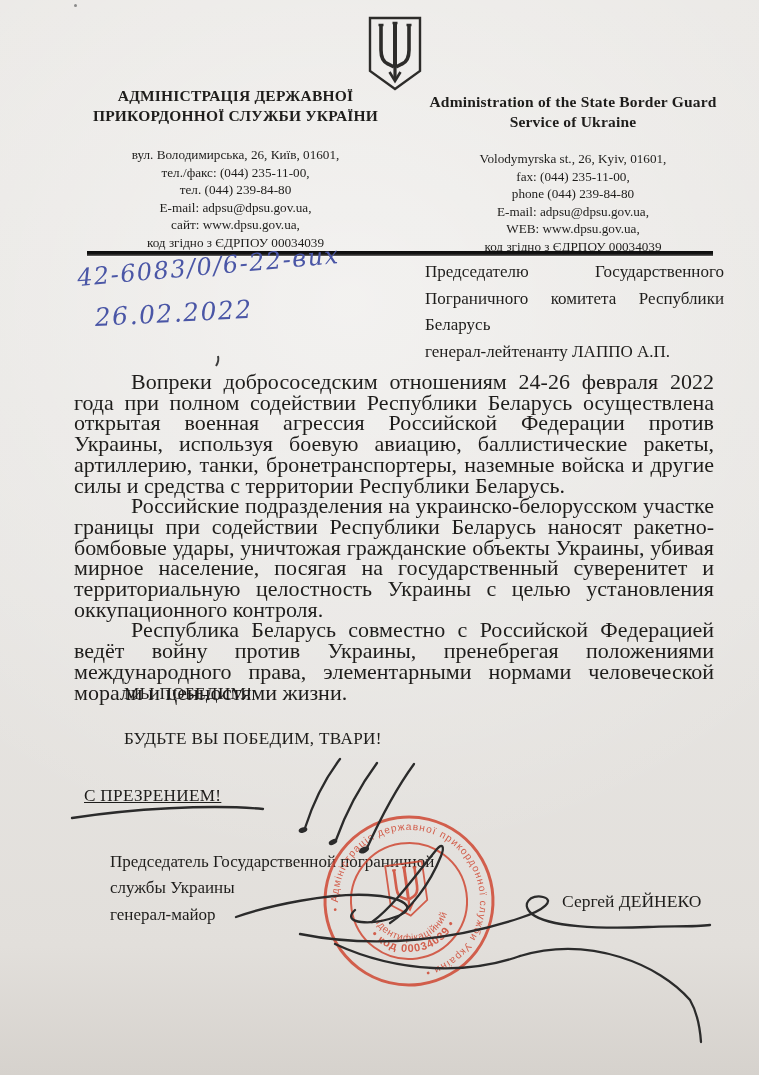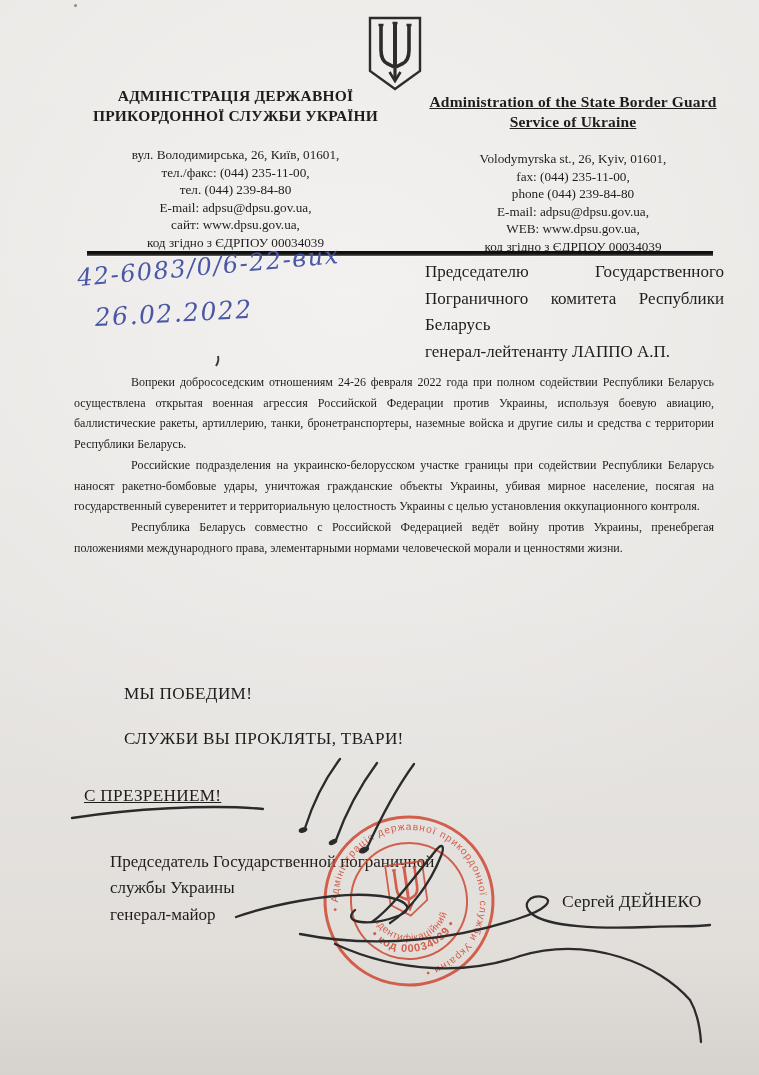--- a/index.html
+++ b/index.html
@@ -14,21 +14,21 @@
   .page{position:relative;width:613px;height:1075px;}
   .abs{position:absolute;}
   .center{text-align:center;}
   .org{font-weight:bold;font-size:15.5px;line-height:19.5px;white-space:pre-line;letter-spacing:.2px;}
   .addr{font-size:13.2px;line-height:17.6px;}
   .addr div{white-space:nowrap;}
   .divider{background:linear-gradient(180deg,#0b0b0b 0%,#151515 60%,#6e6c69 100%);box-shadow:0 1px 0 rgba(255,255,255,.5);}
   .hand{color:#4a56a6;font-style:italic;font-family:"DejaVu Serif","Liberation Serif",serif;letter-spacing:1.5px;transform-origin:left top;}
   .addressee{font-size:17px;line-height:26.5px;width:299px;margin-left:8px;}
   .addressee .jline{text-align:justify;text-align-last:justify;}
-  .bodytext{width:640px;font-size:12px;line-height:20.7px;}
+  .bodytext{width:640px;font-size:22px;line-height:20.7px;}
   .bodytext p{margin:0;text-indent:57px;text-align:justify;}
   .slogan{font-size:17.2px;letter-spacing:.3px;white-space:nowrap;text-align:center;}
   .sigtitle{font-size:17px;line-height:26.3px;white-space:pre-line;}
   .signer{font-size:17.5px;white-space:nowrap;}
   .stamp{opacity:.84;}
   .stamp text{fill:#cf4631;font-family:"Liberation Sans","DejaVu Sans",sans-serif;}
   svg{display:block;}
   .speck{border-radius:50%;}
 </style>
 </head>
@@ -55,21 +55,21 @@
 ПРИКОРДОННОЇ СЛУЖБИ УКРАЇНИ</div>
   <div class="abs center addr" style="left:68px;top:146px;width:335px;">
     <div>вул. Володимирська, 26, Київ, 01601,</div>
     <div>тел./факс: (044) 235-11-00,</div>
     <div>тел. (044) 239-84-80</div>
     <div>E-mail: adpsu@dpsu.gov.ua,</div>
     <div>сайт: www.dpsu.gov.ua,</div>
     <div>код згідно з ЄДРПОУ 00034039</div>
   </div>
 
-  <div class="abs center org" style="left:398px;top:92px;width:350px;text-decoration:underline;">Administration of the State Border Guard
+  <div class="abs center org" style="left:398px;top:92px;width:350px;">Administration of the State Border Guard
 Service of Ukraine</div>
   <div class="abs center addr" style="left:398px;top:150px;width:350px;">
     <div>Volodymyrska st., 26, Kyiv, 01601,</div>
     <div>fax: (044) 235-11-00,</div>
     <div>phone (044) 239-84-80</div>
     <div>E-mail: adpsu@dpsu.gov.ua,</div>
     <div>WEB: www.dpsu.gov.ua,</div>
     <div>код згідно з ЄДРПОУ 00034039</div>
   </div>
 
@@ -85,21 +85,21 @@
     <div>генерал-лейтенанту ЛАППО А.П.</div>
   </div>
 
   <div class="abs bodytext" style="left:74px;top:372px;">
     <p>Вопреки добрососедским отношениям 24-26 февраля 2022 года при полном содействии Республики Беларусь осуществлена открытая военная агрессия Российской Федерации против Украины, используя боевую авиацию, баллистические ракеты, артиллерию, танки, бронетранспортеры, наземные войска и другие силы и средства с территории Республики Беларусь.</p>
     <p>Российские подразделения на украинско-белорусском участке границы при содействии Республики Беларусь наносят ракетно-бомбовые удары, уничтожая гражданские объекты Украины, убивая мирное население, посягая на государственный суверенитет и территориальную целостность Украины с целью установления оккупационного контроля.</p>
     <p>Республика Беларусь совместно с Российской Федерацией ведёт войну против Украины, пренебрегая положениями международного права, элементарными нормами человеческой морали и ценностями жизни.</p>
   </div>
 
   <div class="abs slogan" style="left:124px;top:684px;">МЫ ПОБЕДИМ!</div>
-  <div class="abs slogan" style="left:124px;top:729px;">СЛУЖБИ ВЫ ПРОКЛЯТЫ, ТВАРИ!</div>
+  <div class="abs slogan" style="left:124px;top:729px;">БУДЬТЕ ВЫ ПОБЕДИМ, ТВАРИ!</div>
   <div class="abs slogan" style="left:84px;top:786px;text-decoration:underline;">С ПРЕЗРЕНИЕМ!</div>
 
   <div class="abs sigtitle" style="left:74px;top:849px;margin-left:36px;">Председатель Государственной пограничной
 службы Украины
 генерал-майор</div>
   <div class="abs signer" style="left:562px;top:891px;text-align:right;">Сергей ДЕЙНЕКО</div>
 
   <svg class="abs stamp" style="left:320px;top:812px;" width="178" height="178" viewBox="-89 -89 178 178">
     <g transform="rotate(-8)">
       <circle r="84" fill="none" stroke="#cf4631" stroke-width="3"></circle>

